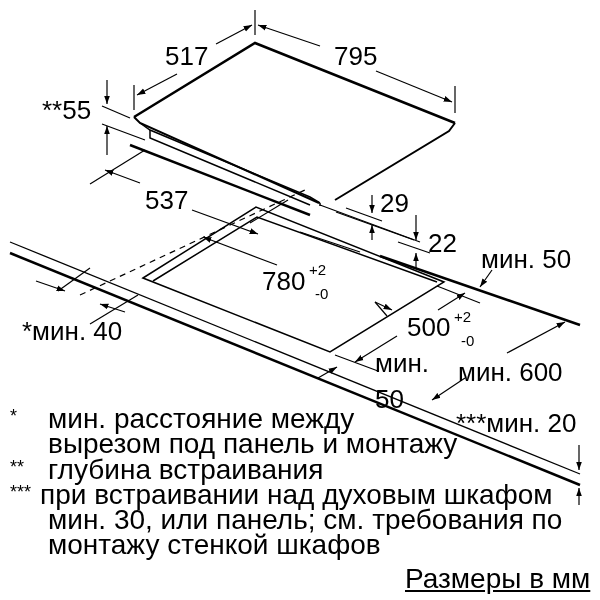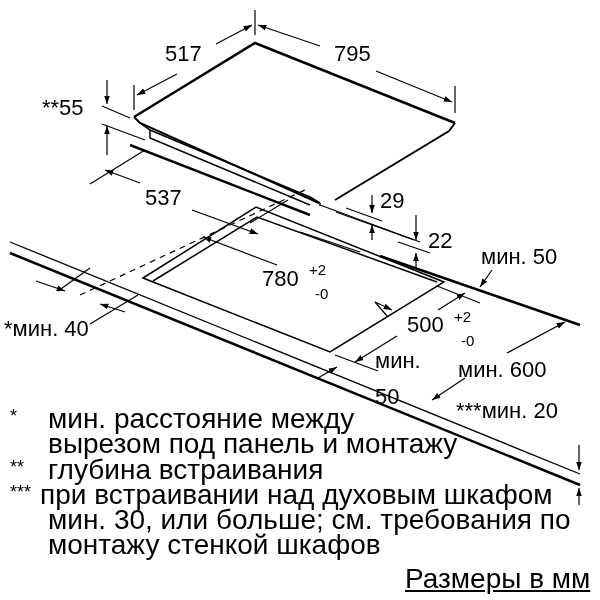--- a/index.html
+++ b/index.html
@@ -1,18 +1,18 @@
 <!DOCTYPE html>
 <html><head>
 <meta charset="utf-8">
 <style>
   html, body { margin: 0; padding: 0; background: #ffffff; }
   body { width: 600px; height: 600px; position: relative; overflow: hidden; font-family: "Liberation Sans", sans-serif; color: #000; }
   svg.drawing { position: absolute; left: 0; top: 0; width: 600px; height: 600px; }
-  .lbl { position: absolute; font-size: 22px; line-height: 1; white-space: nowrap; }
+  .lbl { position: absolute; font-size: 26px; line-height: 1; white-space: nowrap; }
   .tol { position: absolute; font-size: 15px; line-height: 1; }
   .note { position: absolute; font-size: 28px; line-height: 25px; white-space: nowrap; }
   .mark { position: absolute; font-size: 18px; line-height: 25px; }
 </style>
 </head>
 <body>
 
 <svg class="drawing" viewBox="0 0 600 600">
   <defs>
     <marker id="ah" viewBox="0 0 10 10" refX="10" refY="5" markerWidth="7" markerHeight="7" orient="auto-start-reverse">
@@ -128,31 +128,31 @@
 
 <div class="lbl" style="left:262px;top:268px;">780</div>
 <div class="tol" style="left:309px;top:262px;">+2</div>
 <div class="tol" style="left:315px;top:286px;">-0</div>
 
 <div class="lbl" style="left:407px;top:314px;">500</div>
 <div class="tol" style="left:454px;top:309px;">+2</div>
 <div class="tol" style="left:461px;top:333px;">-0</div>
 
 <div class="lbl" style="left:481px;top:246px;text-align:right;">мин. 50</div>
-<div class="lbl" style="left:4px;top:318px;">*мин. 40</div>
+<div class="lbl" style="left:22px;top:318px;">*мин. 40</div>
 <div class="lbl" style="left:375px;top:350px;">мин.</div>
 <div class="lbl" style="left:375px;top:374px;margin-top:12px;">50</div>
 <div class="lbl" style="left:458px;top:359px;">мин. 600</div>
-<div class="lbl" style="left:456px;top:400px;">***мин. 20</div>
+<div class="lbl" style="left:456px;top:410px;">***мин. 20</div>
 
 <div class="mark" style="left:10px;top:404px;">*</div>
 <div class="note" style="left:48px;top:406px;">мин. расстояние между</div>
 <div class="note" style="left:48px;top:431px;">вырезом под панель и монтажу</div>
 
 <div class="mark" style="left:10px;top:455px;">**</div>
 <div class="note" style="left:48px;top:457px;">глубина встраивания</div>
 
 <div class="mark" style="left:10px;top:480px;">***</div>
 <div class="note" style="left:40px;top:482px;text-align:center;">при встраивании над духовым шкафом</div>
-<div class="note" style="left:48px;top:507px;">мин. 30, или больше; см. требования по</div>
+<div class="note" style="left:48px;top:507px;">мин. 30, или панель; см. требования по</div>
 <div class="note" style="left:48px;top:532px;">монтажу стенкой шкафов</div>
 
 <div class="note" style="left:405px;top:566px;text-decoration:underline;">Размеры в мм</div>
 
 </body></html>

